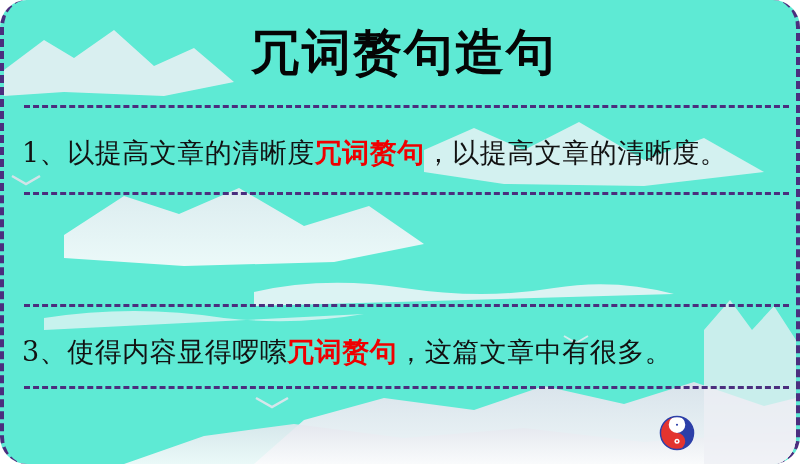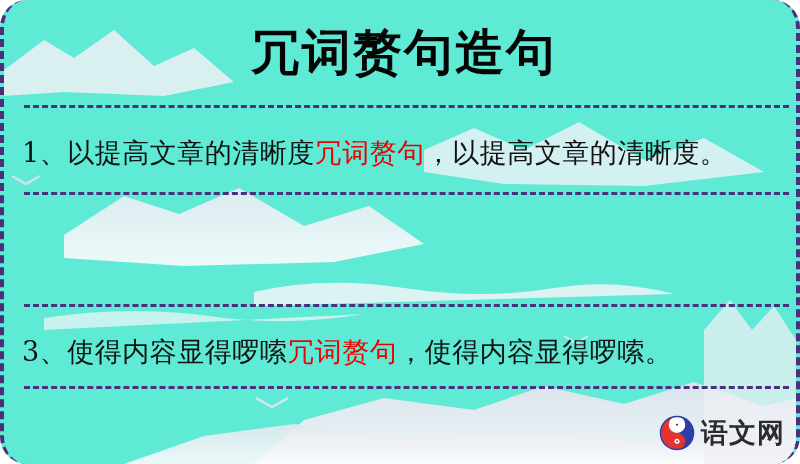--- a/index.html
+++ b/index.html
@@ -80,21 +80,21 @@
     color: #121212;
     letter-spacing: 0.5px;
     text-align: left;
   }
   .s1 { top: 132px; }
   .s2 { top: 219px; }
   .s3 { top: 331px; }
 
   .kw {
     color: #ef0000;
-    font-weight: normal;
+    font-weight: bold;
   }
 
   
   .logo {
     position: absolute;
     left: 655px;
     top: 411px;
     width: 135px;
     height: 44px;
     display: flex;
@@ -161,30 +161,29 @@
     <div class="title">冗词赘句造句</div>
 
     <div class="rule rule-1"></div>
     <div class="rule rule-2"></div>
     <div class="rule rule-3"></div>
     <div class="rule rule-4"></div>
 
     <div class="sentence s1"><span>1、</span><span>以提高文章的清晰度</span><span class="kw">冗词赘句</span><span>，以提高文章的清晰度。</span></div>
 
 
-    <div class="sentence s3"><span>3、</span><span>使得内容显得啰嗦</span><span class="kw">冗词赘句</span><span>，使得内容显得啰嗦。</span></div>
+    <div class="sentence s3"><span>3、</span><span>使得内容显得啰嗦</span><span class="kw">冗词赘句</span><span>，这篇文章中有很多。</span></div>
 
     <div class="logo">
       <svg class="logo-mark" viewBox="0 0 100 100" aria-hidden="true">
         <circle cx="50" cy="50" r="46" fill="#ffffff"></circle>
         <path d="M50 4 a46 46 0 0 1 0 92 a23 23 0 0 1 0 -46 a23 23 0 0 0 0 -46 Z" fill="#2c3fa8"></path>
         <path d="M50 4 a46 46 0 0 0 0 92 a23 23 0 0 0 0 -46 a23 23 0 0 1 0 -46 Z" fill="#e3342f"></path>
         <circle cx="50" cy="27" r="7" fill="#ffffff"></circle>
         <circle cx="50" cy="73" r="7" fill="#ffffff"></circle>
         <circle cx="50" cy="27" r="3" fill="#2c3fa8"></circle>
         <circle cx="50" cy="73" r="3" fill="#e3342f"></circle>
         <circle cx="50" cy="50" r="46" fill="none" stroke="#2c3fa8" stroke-width="4"></circle>
       </svg>
-      <span class="logo-text">语文网</span>
     </div>
 
   </div>
 </div>
 
 </body></html>

